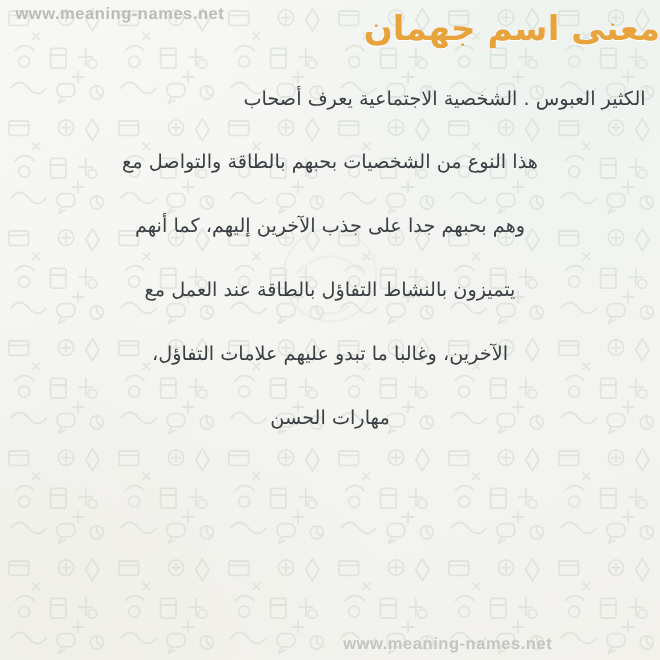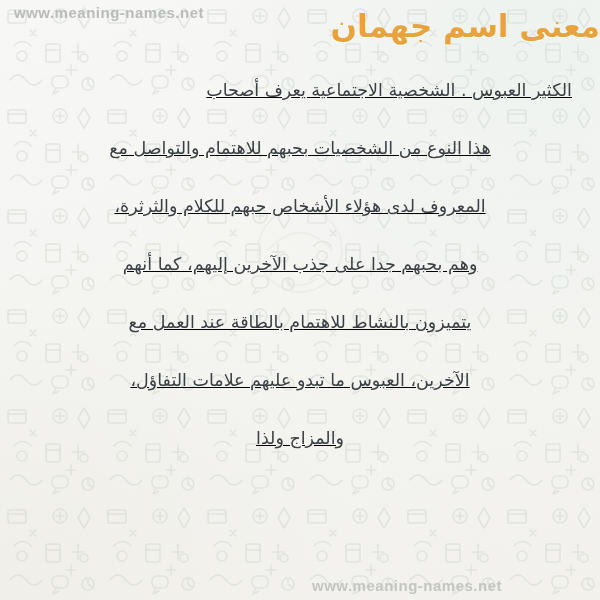--- a/index.html
+++ b/index.html
@@ -65,24 +65,23 @@
   }
 
   
   .content {
     position: absolute;
     top: 62px;
     left: 0;
     right: 0;
     bottom: 0;
     z-index: 2;
-    padding: 0 28px;
+    padding: 0 13px;
     box-sizing: border-box;
     direction: rtl;
-    text-decoration: underline;
   }
   .line {
     font-family: "DejaVu Sans", sans-serif;
     font-size: 17.5px;
     color: #3a3f44;
     line-height: 1;
     height: 58px;
     display: flex;
     align-items: center;
     white-space: nowrap;
@@ -142,21 +141,20 @@
       <path d="M282 278q18 14 36 0"></path>
     </g>
   </svg>
 </div>
 
 <div class="top-watermark">www.meaning-names.net</div>
 <div class="title">معنى اسم جهمان</div>
 
 <div class="content">
   <div class="line ta-r">الكثير العبوس   . الشخصية الاجتماعية يعرف أصحاب</div>
-  <div class="line ta-c">هذا النوع من الشخصيات بحبهم للاهتمام والتواصل مع</div>
-  <div class="line ta-c">المعروف لدى هؤلاء الأشخاص حبهم للكلام والثرثرة،</div>
+  <div class="line ta-c">هذا النوع من الشخصيات بحبهم بالطاقة والتواصل مع</div>
   <div class="line ta-c">وهم بحبهم جدا على جذب الآخرين إليهم، كما أنهم</div>
-  <div class="line ta-c">يتميزون بالنشاط للاهتمام بالطاقة عند العمل مع</div>
-  <div class="line ta-c">الآخرين، العبوس ما تبدو عليهم علامات التفاؤل،</div>
-  <div class="line ta-c">والمزاج ولذا</div>
+  <div class="line ta-c">يتميزون بالنشاط التفاؤل بالطاقة عند العمل مع</div>
+  <div class="line ta-c">الآخرين، وغالبا ما تبدو عليهم علامات التفاؤل،</div>
+  <div class="line ta-c">مهارات الحسن</div>
 </div>
 
 <div class="bottom-watermark">www.meaning-names.net</div>
 
 </body></html>

